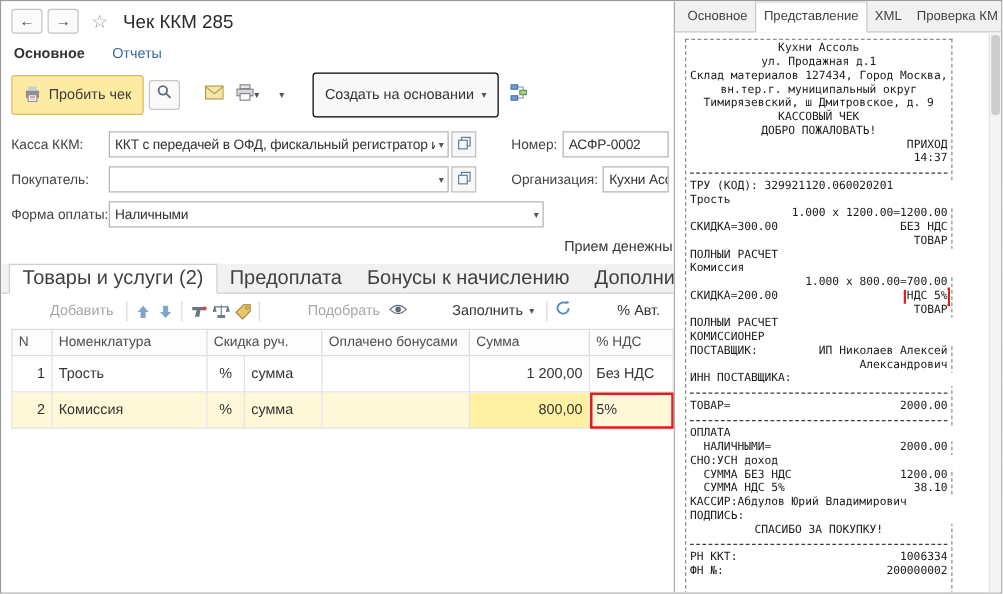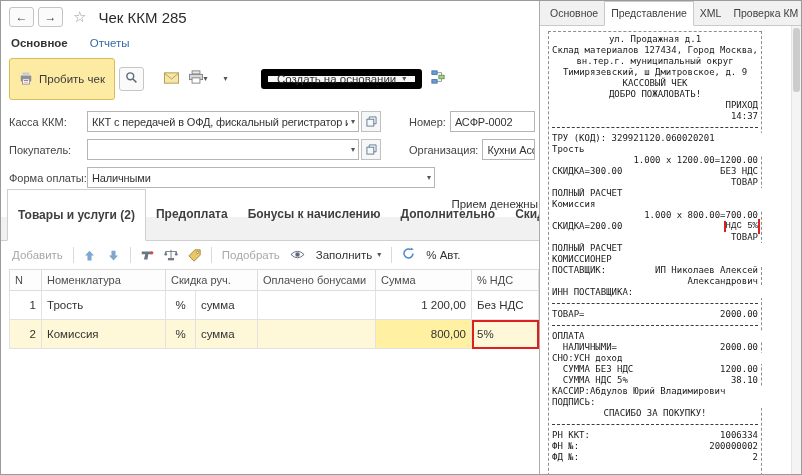--- a/index.html
+++ b/index.html
@@ -12,46 +12,46 @@
   .hdr { display:flex; align-items:center; padding:6px 8px 2px; gap:4px; }
   .navbtn { width:25px; height:20px; border:1px solid #c4c4c4; border-radius:3px; background:#fbfbfb; display:flex; align-items:center; justify-content:center; font-size:12px; color:#444; cursor:default; }
   .star { font-size:15px; color:#9a9a9a; margin-left:6px; }
   .title { font-size:15px; color:#2b2b2b; font-weight:400; margin-left:8px; white-space:nowrap; }
 
   .sections { display:flex; gap:22px; padding:8px 10px 6px; align-items:center; }
   .sec-active { font-size:11.5px; font-weight:700; color:#333; }
   .sec-link { font-size:11.5px; color:#3569a8; text-decoration:none; }
 
   .tbar { display:flex; align-items:center; gap:4px; padding:3px 8px 9px; }
-  .btn-yellow { display:inline-flex; align-items:center; gap:6px; height:42px; padding:0 9px; background:#fdeba3; border:1px solid #d8bc5a; border-radius:3px; font-size:11.5px; color:#3c3c3c; white-space:nowrap; }
+  .btn-yellow { display:inline-flex; align-items:center; gap:6px; height:32px; padding:0 9px; background:#fdeba3; border:1px solid #d8bc5a; border-radius:3px; font-size:11.5px; color:#3c3c3c; white-space:nowrap; }
   .btn-sq { width:25px; height:24px; border:1px solid #c6c6c6; border-radius:3px; background:#fafafa; display:flex; align-items:center; justify-content:center; }
   .icon-btn { width:23px; height:24px; display:flex; align-items:center; justify-content:center; background:transparent; border:none; }
   .caret { font-size:8px; color:#555; line-height:1; }
-  .btn-std { display:inline-flex; align-items:center; gap:6px; height:20px; padding:0 9px; background:#f8f8f8; border:7px solid #000000; border-radius:3px; font-size:11.5px; color:#333; white-space:nowrap; margin-left:20px; }
+  .btn-std { display:inline-flex; align-items:center; gap:6px; height:36px; padding:0 9px; background:#f8f8f8; border:1px solid #000000; border-radius:3px; font-size:11.5px; color:#333; white-space:nowrap; margin-left:9px; }
   .tsep { width:8px; }
 
   .form { padding:2px 2px 0 8px; }
   .frow { display:flex; align-items:center; margin-bottom:7px; }
   .flabel { width:78px; min-width:78px; font-size:11px; color:#444; white-space:nowrap; }
   .ffield { position:relative; height:21px; border:1px solid #b5b5b5; background:#fff; display:flex; align-items:center; overflow:hidden; }
   .ffield .txt { font-size:11px; color:#333; padding:0 4px; white-space:nowrap; overflow:hidden; letter-spacing:-0.15px; }
   .ffield .dd { margin-left:auto; padding:0 3px; }
   .w-main { width:272px; min-width:272px; }
   .w-pay  { width:348px; min-width:348px; }
   .openbtn { width:20px; height:21px; border:1px solid #c0c0c0; background:#f7f7f7; margin-left:2px; display:flex; align-items:center; justify-content:center; }
   .flabel2 { font-size:11px; color:#444; margin-left:28px; white-space:nowrap; }
   .ffield2 { flex:1; margin-left:4px; margin-right:2px; }
   .note { text-align:right; font-size:11.5px; color:#333; padding:3px 1px 7px 0; white-space:nowrap; overflow:hidden; }
 
   .ptabs { display:flex; align-items:flex-end; background:#f1f1f1; border-bottom:1px solid #cfcfcf; height:24px; padding-left:6px; }
-  .ptab { font-size:12px; color:#3f3f3f; padding:14px 10px; line-height:23px; white-space:nowrap;font-weight:bold; }
+  .ptab { font-size:16px; color:#3f3f3f; padding:0 10px; line-height:23px; white-space:nowrap; }
   .ptab.active { background:#fff; border:1px solid #cfcfcf; border-bottom:1px solid #fff; margin-bottom:-1px; line-height:22px; }
 
   .cbar { display:flex; align-items:center; gap:2px; padding:3px 6px; height:28px; }
-  .ctext { font-size:11.5px; color:#333; padding:0 5px; display:inline-flex; align-items:center; gap:5px; white-space:nowrap; }
+  .ctext { font-size:11.5px; color:#333; padding:0 5px; display:inline-flex; align-items:center; gap:5px; white-space:nowrap;margin-left:28px; }
   .ctext.disabled { color:#a8a8a8; }
   .csep { width:1px; height:16px; background:#dadada; margin:0 3px; }
   .cicon { width:22px; height:22px; display:flex; align-items:center; justify-content:center; }
 
   table.grid { border-collapse:collapse; margin-left:8px; width:529px; table-layout:fixed; }
   .grid th { border:1px solid #dcdcdc; height:21px; font-weight:400; font-size:11px; color:#4d4d4d; text-align:left; padding:0 5px; background:#fdfdfd; white-space:nowrap; overflow:hidden; }
   .grid td { border:1px solid #e2e2e2; height:29px; font-size:11.5px; color:#333; padding:0 5px; white-space:nowrap; overflow:hidden; background:#fff; }
   .td-n { text-align:right; }
   .td-pct { text-align:center; color:#adadad; }
   .ph { color:#adadad; }
@@ -65,21 +65,21 @@
   .rtabs { display:flex; align-items:flex-end; background:#f1f1f1; border-bottom:1px solid #c9c9c9; height:25px; padding-left:4px; }
   .rtab { font-size:10.5px; color:#3f3f3f; padding:0 6px; line-height:24px; white-space:nowrap; }
   .rtab.active { background:#fff; border:1px solid #c9c9c9; border-bottom:1px solid #fff; margin-bottom:-1px; line-height:23px; }
 
   .receipt { position:absolute; left:8px; top:30px; width:214px; height:460px; border:1px dashed #8e8e8e; border-bottom:none; padding:2px 3px 0; font-family:"DejaVu Sans Mono",monospace; font-size:9px; line-height:11px; color:#1a1a1a; }
   .rl { display:flex; justify-content:space-between; white-space:pre; min-height:11px; }
   .rl.center { justify-content:center; }
   .rl.right  { justify-content:flex-end; }
   .rl.sep { align-items:center; }
   .rl.sep::before { content:""; flex:1; border-top:1px dashed #3c3c3c; }
-  .hl { box-shadow:0 0 0 2px #e01e1e;font-family:Liberation Mono, monospace; }
+  .hl { box-shadow:0 0 0 2px #e01e1e; }
 
   .vscroll { position:absolute; top:25px; right:0; bottom:0; width:10px; background:#f4f4f4; border-left:1px solid #e3e3e3; }
   .vthumb { position:absolute; top:2px; left:1px; width:7px; height:64px; background:#cccccc; border-radius:3px; }
 </style>
 </head>
 <body>
 
 <div class="window">
 
   <div class="left">
@@ -303,20 +303,21 @@
 
   <div class="right">
     <div class="rtabs">
       <span class="rtab">Основное</span>
       <span class="rtab active">Представление</span>
       <span class="rtab">XML</span>
       <span class="rtab">Проверка КМ</span>
     </div>
     <div class="receipt">
       <div>
+          <div class="rl center"><span>Кухни Ассоль</span></div>
           <div class="rl center"><span>ул. Продажная д.1</span></div>
           <div class="rl center"><span>Склад материалов 127434, Город Москва,</span></div>
           <div class="rl center"><span>вн.тер.г. муниципальный округ</span></div>
           <div class="rl center"><span>Тимирязевский, ш Дмитровское, д. 9</span></div>
           <div class="rl center"><span>КАССОВЫЙ ЧЕК</span></div>
           <div class="rl center"><span>ДОБРО ПОЖАЛОВАТЬ!</span></div>
           <div class="rl right"><span>ПРИХОД</span></div>
           <div class="rl right"><span>14:37</span></div>
           <div class="rl sep"></div>
           <div class="rl left"><span>ТРУ (КОД): 329921120.060020201</span></div>
@@ -341,21 +342,20 @@
           <div class="rl split"><span>  НАЛИЧНЫМИ=</span><span>2000.00</span></div>
           <div class="rl left"><span>СНО:УСН доход</span></div>
           <div class="rl split"><span>  СУММА БЕЗ НДС</span><span>1200.00</span></div>
           <div class="rl split"><span>  СУММА НДС 5%</span><span>38.10</span></div>
           <div class="rl left"><span>КАССИР:Абдулов Юрий Владимирович</span></div>
           <div class="rl left"><span>ПОДПИСЬ:</span></div>
           <div class="rl center"><span>СПАСИБО ЗА ПОКУПКУ!</span></div>
           <div class="rl sep"></div>
           <div class="rl split"><span>РН ККТ:</span><span>1006334</span></div>
           <div class="rl split"><span>ФН №:</span><span>200000002</span></div>
-          <div class="rl split"><span>ФД №:</span><span>2</span></div>
         </div>
     </div>
     <div class="vscroll">
       <div class="vthumb"></div>
     </div>
   </div>
 
 </div>
 
 </body></html>

